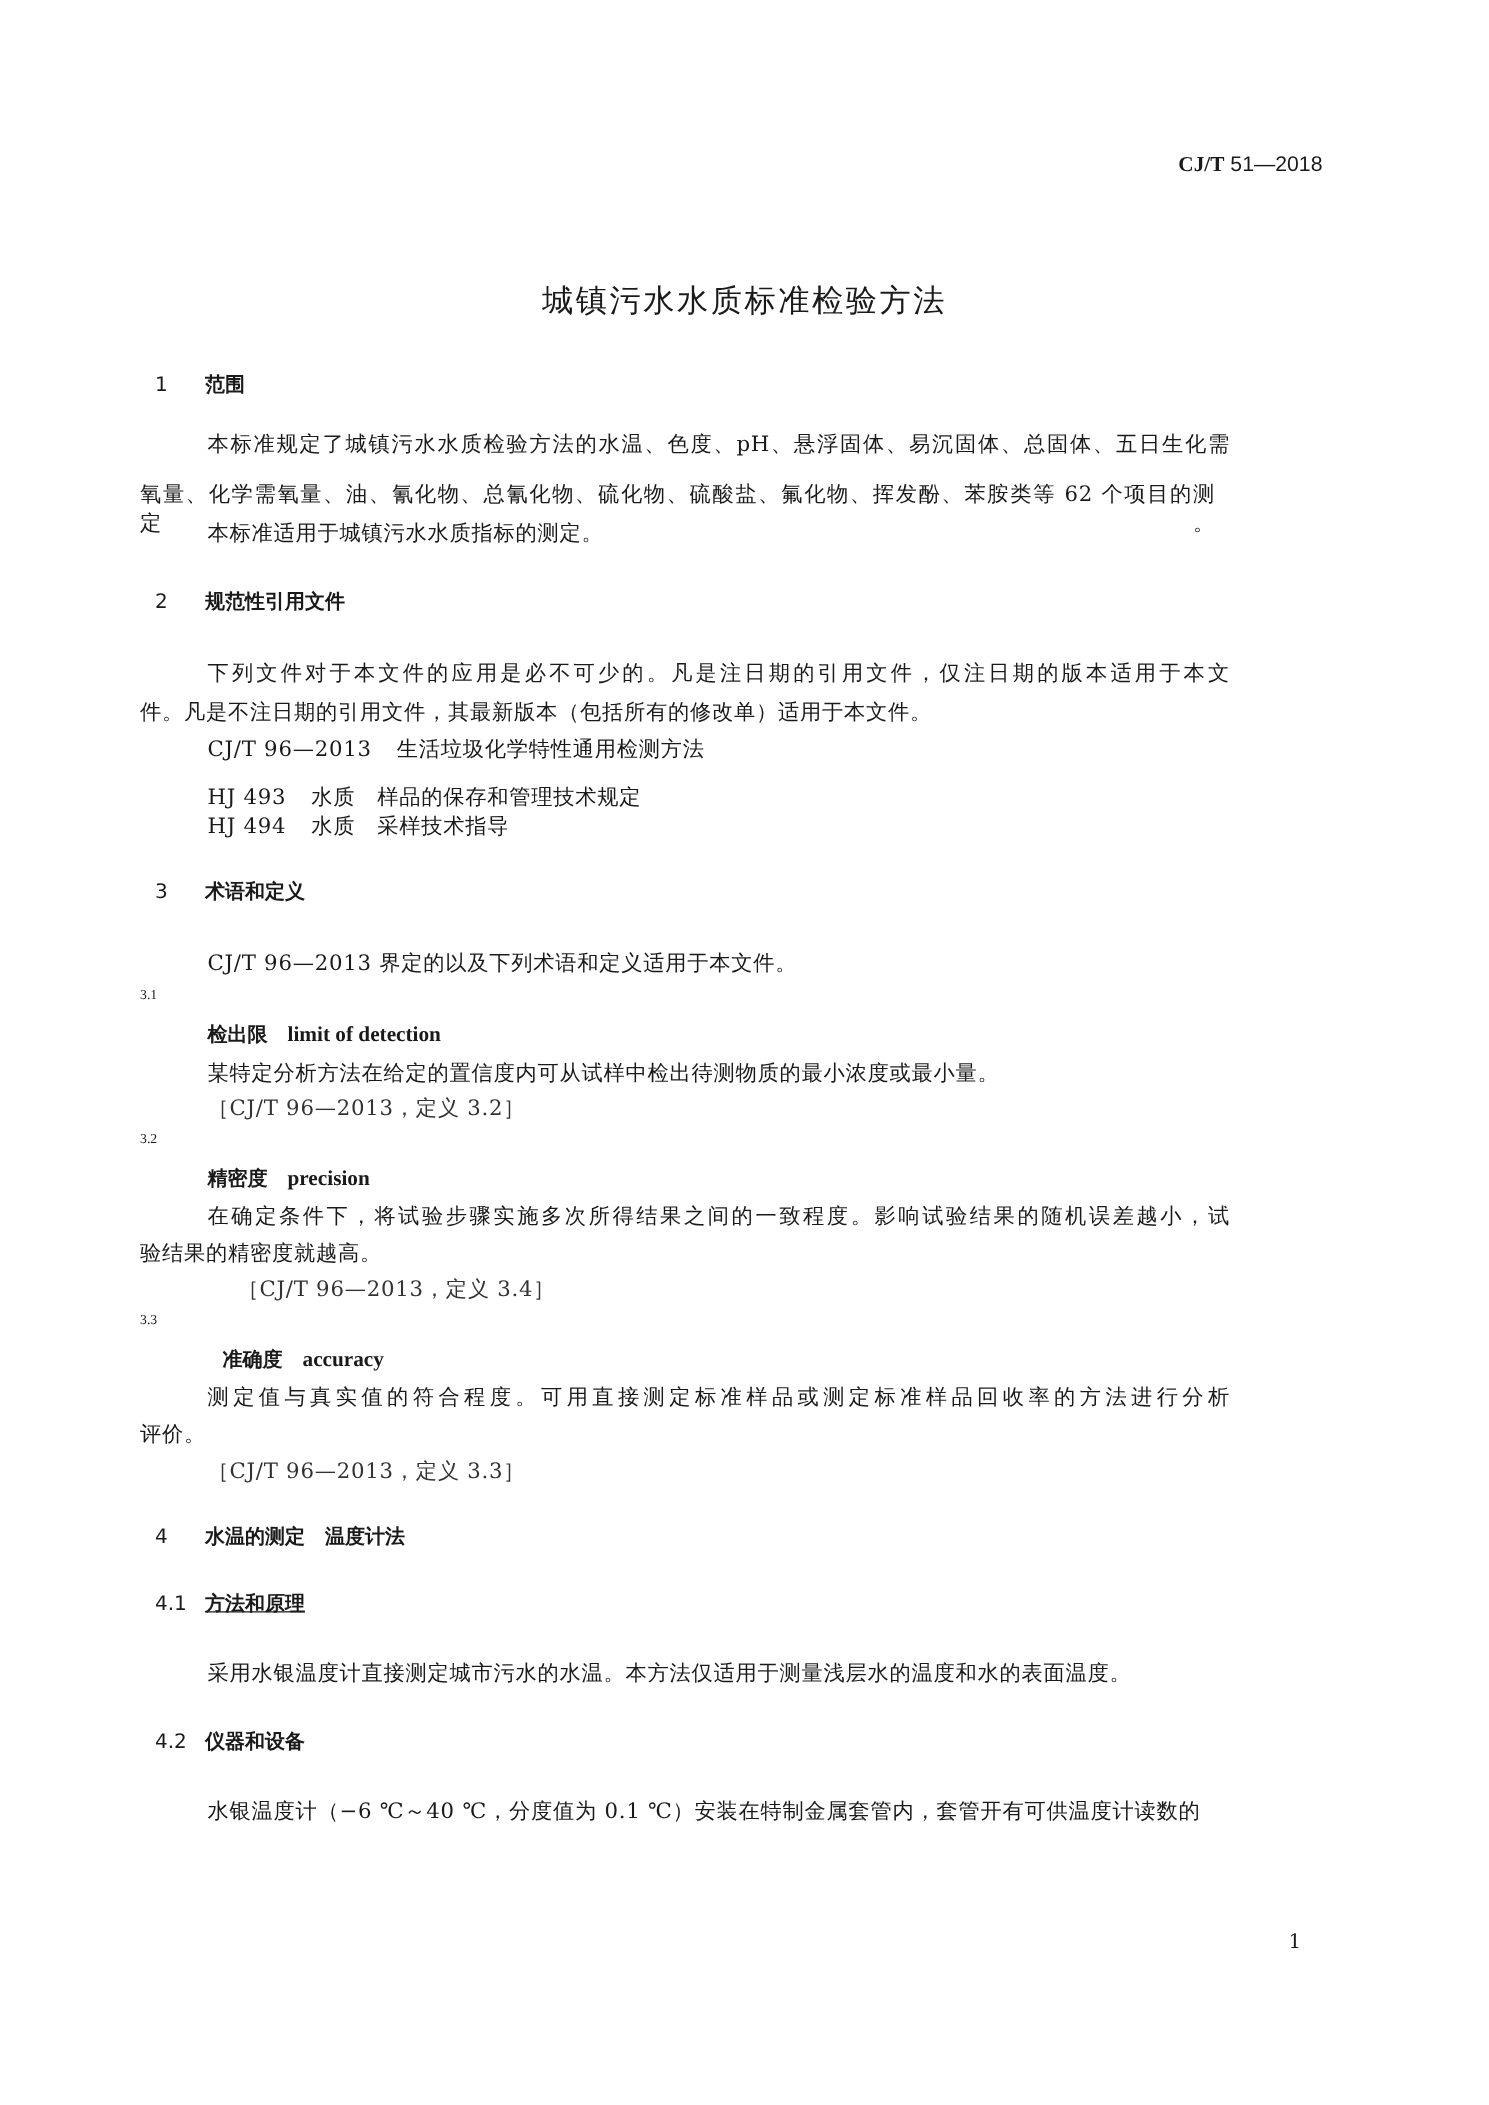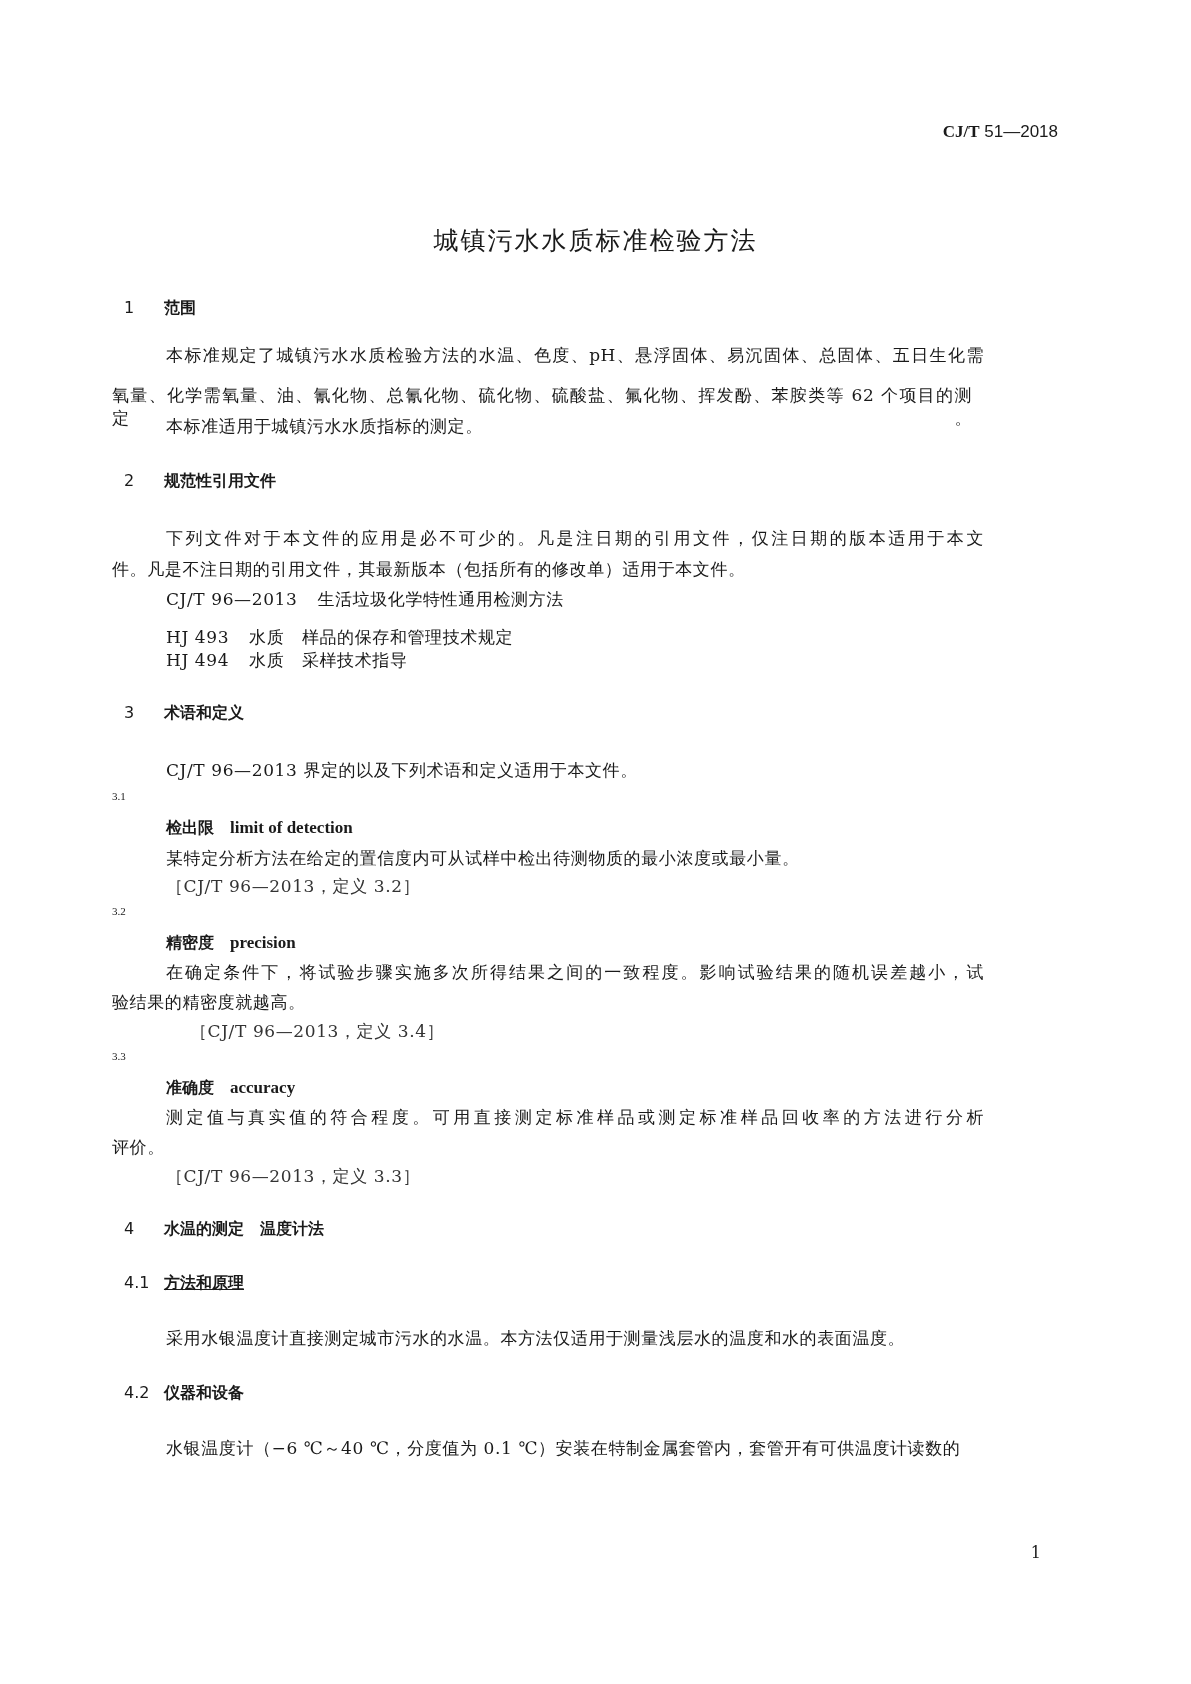--- a/index.html
+++ b/index.html
@@ -75,21 +75,21 @@
 
   <div class="abs termno" style="top:905px;">3.2</div>
   <div class="abs term" style="top:933px;">
     <span>精密度</span><span class="en">precision</span>
   </div>
   <div class="abs p ind just" style="top:961px; width:818px;">在确定条件下，将试验步骤实施多次所得结果之间的一致程度。影响试验结果的随机误差越小，试</div>
   <div class="abs p flush" style="top:991px;">验结果的精密度就越高。</div>
   <div class="abs p ind src" style="top:1020px;margin-left:24px;">［CJ/T 96—2013，定义 3.4］</div>
 
   <div class="abs termno" style="top:1050px;">3.3</div>
-  <div class="abs term" style="top:1078px;">
+  <div class="abs term" style="top:1078px;margin-left:12px;">
     <span>准确度</span><span class="en">accuracy</span>
   </div>
   <div class="abs p ind just" style="top:1106px; width:818px;">测定值与真实值的符合程度。可用直接测定标准样品或测定标准样品回收率的方法进行分析</div>
   <div class="abs p flush" style="top:1136px;">评价。</div>
   <div class="abs p ind src" style="top:1165px;">［CJ/T 96—2013，定义 3.3］</div>
 
   <div class="abs h" style="top:1219px;">
     <span class="num">4</span><span>水温的测定　温度计法</span>
   </div>
   <div class="abs h" style="top:1273px;text-decoration:underline;">

